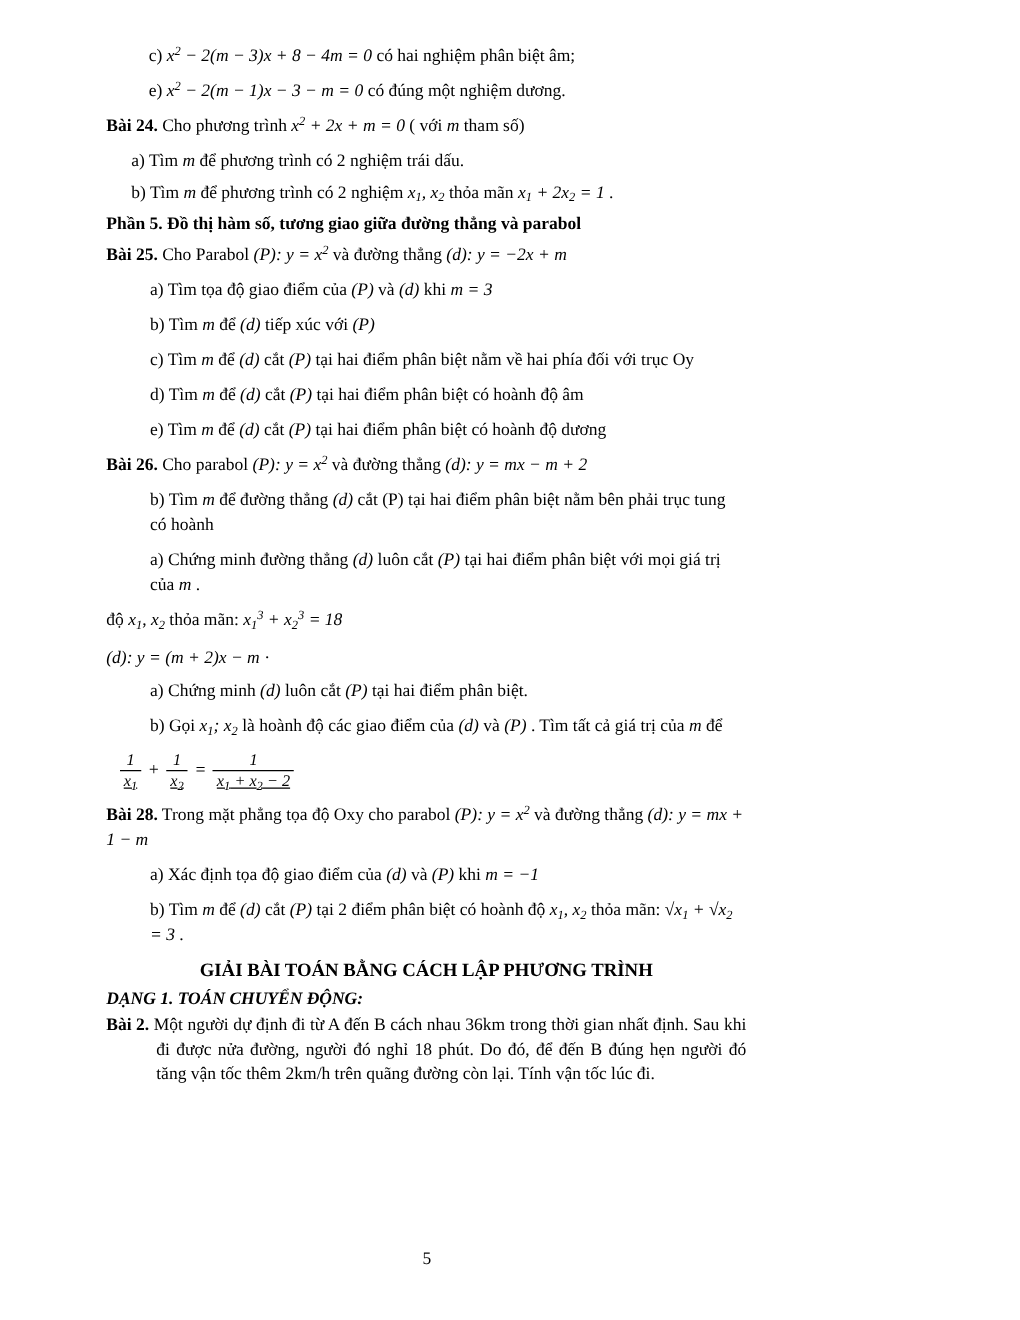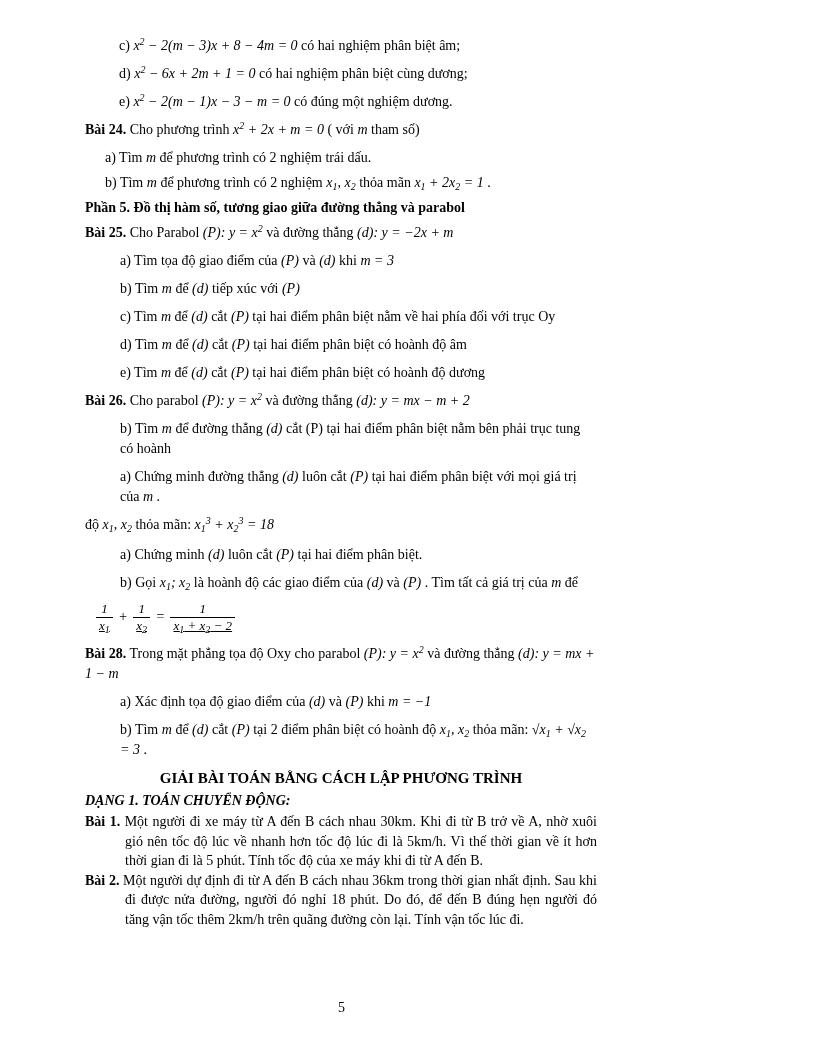--- a/index.html
+++ b/index.html
@@ -31,41 +31,40 @@
   .fnum{display:block;border-bottom:1px solid #000;padding:0 3px;line-height:16px;font-size:13px;}
   .fden{display:block;padding:0 3px;line-height:16px;font-size:13px;text-decoration:underline;}
   .pageno{position:absolute;left:0;right:0;top:1000px;text-align:center;font-size:14px;color:#000;}
 </style>
 </head>
 <body>
 
 <div class="page">
   <div id="doc">
       <div class="line litem">c)  <span class="math">x<sup>2</sup> − 2(m − 3)x + 8 − 4m = 0</span>  có hai nghiệm phân biệt âm;</div>
-      <div class="line litem">d)  <span class="math">x<sup>2</sup> − 6x + 2m + 1 = 0</span>  có hai nghiệm phân biệt cùng dương;</div>
       <div class="line litem">e)  <span class="math">x<sup>2</sup> − 2(m − 1)x − 3 − m = 0</span>  có đúng một nghiệm dương.</div>
       <div class="line bai"><b>Bài 24.</b> Cho phương trình  <span class="math">x<sup>2</sup> + 2x + m = 0</span>  ( với  <span class="math">m</span>  tham số)</div>
       <div class="line sub24">a) Tìm  <span class="math">m</span>  để phương trình có 2 nghiệm trái dấu.</div>
       <div class="line sub24">b) Tìm  <span class="math">m</span>  để phương trình có 2 nghiệm  <span class="math">x<sub>1</sub>, x<sub>2</sub></span>  thỏa mãn  <span class="math">x<sub>1</sub> + 2x<sub>2</sub> = 1</span> .</div>
       <div class="line section"><b>Phần 5. Đồ thị hàm số, tương giao giữa đường thẳng và parabol</b></div>
       <div class="line bai"><b>Bài 25.</b> Cho Parabol  <span class="math">(P): y = x<sup>2</sup></span>  và đường thẳng  <span class="math">(d): y = −2x + m</span></div>
       <div class="line sub">a) Tìm tọa độ giao điểm của  <span class="math">(P)</span>  và  <span class="math">(d)</span> khi  <span class="math">m = 3</span></div>
       <div class="line sub">b) Tìm  <span class="math">m</span>  để  <span class="math">(d)</span> tiếp xúc với  <span class="math">(P)</span></div>
       <div class="line sub">c) Tìm  <span class="math">m</span>  để  <span class="math">(d)</span> cắt  <span class="math">(P)</span>  tại hai điểm phân biệt nằm về hai phía đối với trục Oy</div>
       <div class="line sub">d) Tìm  <span class="math">m</span>  để  <span class="math">(d)</span> cắt  <span class="math">(P)</span>  tại hai điểm phân biệt có hoành độ âm</div>
       <div class="line sub">e) Tìm  <span class="math">m</span>  để  <span class="math">(d)</span> cắt  <span class="math">(P)</span> tại hai điểm phân biệt có hoành độ dương</div>
       <div class="line bai"><b>Bài 26.</b> Cho parabol  <span class="math">(P): y = x<sup>2</sup></span>  và đường thẳng <span class="math">(d): y = mx − m + 2</span></div>
       <div class="line sub">b) Tìm  <span class="math">m</span>  để đường thẳng  <span class="math">(d)</span> cắt (P) tại hai điểm phân biệt nằm bên phải trục tung có hoành</div>
       <div class="line sub">a) Chứng minh đường thẳng  <span class="math">(d)</span> luôn cắt  <span class="math">(P)</span> tại hai điểm phân biệt với mọi giá trị của  <span class="math">m</span> .</div>
       <div class="line cont">độ  <span class="math">x<sub>1</sub></span>,  <span class="math">x<sub>2</sub></span> thỏa mãn:  <span class="math">x<sub>1</sub><sup>3</sup> + x<sub>2</sub><sup>3</sup> = 18</span></div>
+      <div class="line mathline"><span class="math">(d): y = (m + 2)x − m</span> ·</div>
       <div class="line sub">a) Chứng minh  <span class="math">(d)</span>  luôn cắt  <span class="math">(P)</span> tại hai điểm phân biệt.</div>
       <div class="line sub">b) Gọi  <span class="math">x<sub>1</sub>; x<sub>2</sub></span>  là hoành độ các giao điểm của  <span class="math">(d)</span>  và  <span class="math">(P)</span> . Tìm tất cả giá trị của  <span class="math">m</span>  để</div>
       <div class="line fracline"><span class="math"><span class="frac"><span class="fnum">1</span><span class="fden">x<sub>1</sub></span></span> + <span class="frac"><span class="fnum">1</span><span class="fden">x<sub>2</sub></span></span> = <span class="frac"><span class="fnum">1</span><span class="fden">x<sub>1</sub> + x<sub>2</sub> − 2</span></span></span></div>
       <div class="line bai"><b>Bài 28.</b> Trong mặt phẳng tọa độ Oxy cho parabol  <span class="math">(P):  y = x<sup>2</sup></span> và đường thẳng  <span class="math">(d): y = mx + 1 − m</span></div>
       <div class="line sub">a) Xác định tọa độ giao điểm của  <span class="math">(d)</span> và  <span class="math">(P)</span> khi  <span class="math">m = −1</span></div>
       <div class="line sub">b) Tìm  <span class="math">m</span>  để  <span class="math">(d)</span>  cắt  <span class="math">(P)</span> tại 2 điểm phân biệt có hoành độ  <span class="math">x<sub>1</sub></span>,  <span class="math">x<sub>2</sub></span> thỏa mãn:  <span class="math">√x<sub>1</sub> + √x<sub>2</sub> = 3</span> .</div>
       <div class="line center"><b>GIẢI BÀI TOÁN BẰNG CÁCH LẬP PHƯƠNG TRÌNH</b></div>
       <div class="line dang"><b>DẠNG 1. TOÁN CHUYỂN ĐỘNG:</b></div>
-      <div class="line para"><b>Bài 1.</b> Một người đi xe máy từ A đến B cách nhau 30km. Khi đi từ B trở về A, nhờ xuôi gió nên tốc độ lúc về nhanh hơn tốc độ lúc đi là 5km/h. Vì thế thời gian về ít hơn thời gian đi là 5 phút. Tính tốc độ của xe máy khi đi từ A đến B.</div>
       <div class="line para"><b>Bài 2.</b> Một người dự định đi từ A đến B cách nhau 36km trong thời gian nhất định. Sau khi đi được nửa đường, người đó nghỉ 18 phút. Do đó, để đến B đúng hẹn người đó tăng vận tốc thêm 2km/h trên quãng đường còn lại. Tính vận tốc lúc đi.</div>
     </div>
   <div class="pageno">5</div>
 </div>
 
 </body></html>

